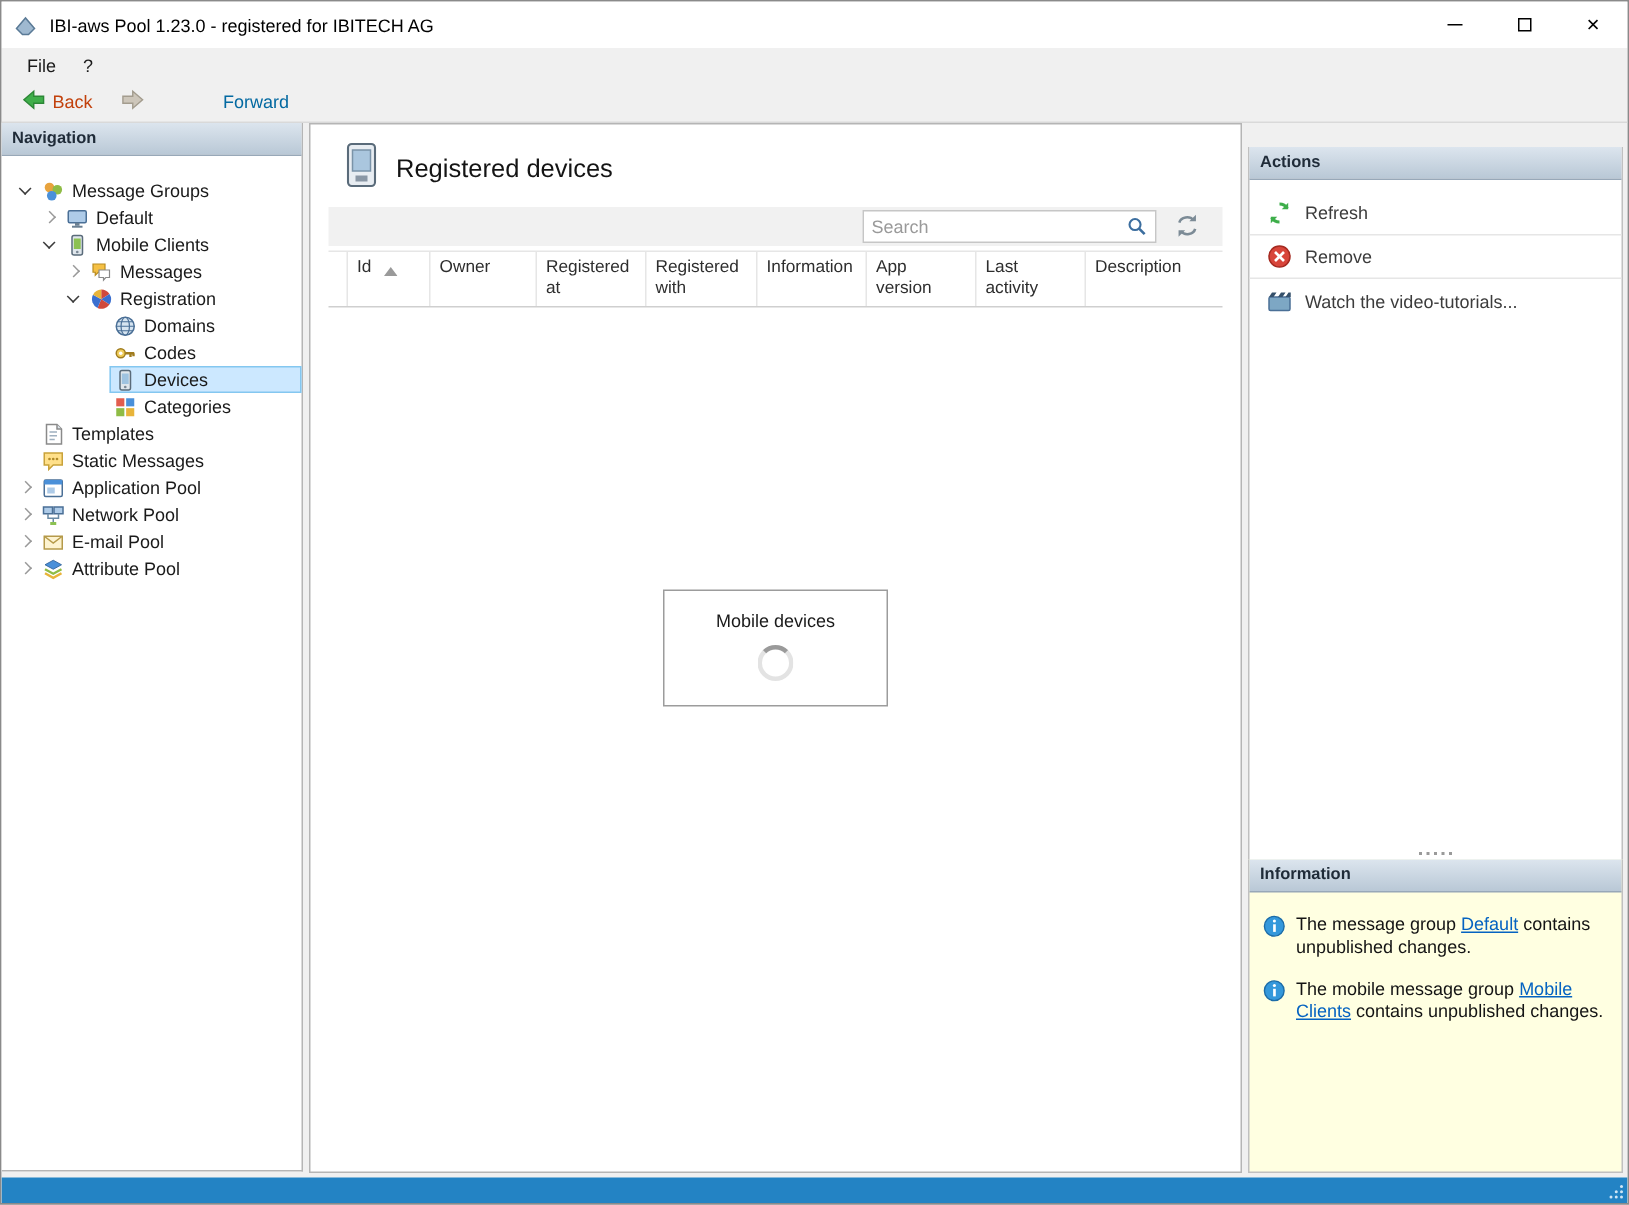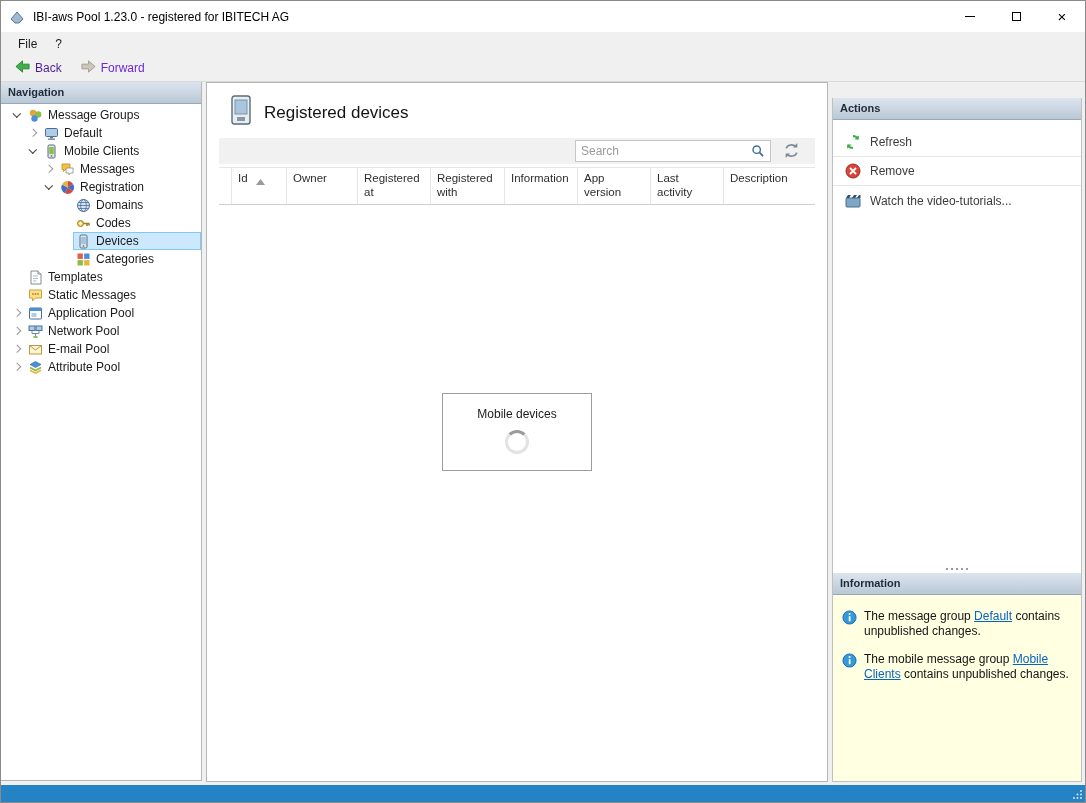--- a/index.html
+++ b/index.html
@@ -18,32 +18,32 @@
   .ico-max { width:9px; height:9px; border:1px solid #000; display:block; }
   .glyph-close { font-size:15px; line-height:1; color:#000; }
 
   
   .menubar { position:absolute; top:31px; left:0; right:0; height:23px; background:#f0f0f0;
              display:flex; align-items:center; padding-left:8px; }
   .menu-item { padding:3px 9px; }
   .toolbar { position:absolute; top:54px; left:0; right:0; height:27px; background:#f0f0f0;
              border-bottom:1px solid #d9d9d9; display:flex; align-items:center; padding-left:6px; gap:4px; }
   .tb-btn { display:flex; align-items:center; gap:4px; padding:3px 7px; }
-  .tb-btn .lbl { color:#4c1d95; }
-  .tb-btn.disabled .lbl { color:#6d28d9; }
+  .tb-btn .lbl { color:#c2410c; }
+  .tb-btn.disabled .lbl { color:#0369a1;margin-left:48px; }
 
   
   .workspace { position:absolute; top:81px; left:0; right:0; height:798px; background:#f0f0f0; }
   .panel-header { height:22px; background:linear-gradient(#dce5ee,#b9c8d6); border-bottom:1px solid #98a8b8;
                   font-weight:bold; font-size:11px; color:#1f2b38; padding:4px 7px; }
 
   
   .nav-panel { position:absolute; left:0; top:0; width:201px; height:699px; background:#fff;
                border-right:1px solid #b5b5b5; border-bottom:1px solid #b5b5b5; }
-  .tree { padding-top:2px; }
+  .tree { padding-top:14px; }
   .tree-row { height:18px; display:flex; align-items:center; }
   .tree-row.lvl0 { padding-left:8px; } .tree-row.lvl1 { padding-left:24px; }
   .tree-row.lvl2 { padding-left:40px; } .tree-row.lvl3 { padding-left:56px; }
   .chev { width:16px; height:18px; flex:none; display:flex; align-items:center; justify-content:center; }
   .chev i { display:block; width:5.5px; height:5.5px; border-right:1.4px solid #9a9a9a;
             border-bottom:1.4px solid #9a9a9a; transform:rotate(-45deg); }
   .chev.exp i { border-color:#3c3c3c; transform:rotate(45deg) translate(-1px,-1px); }
   .row-hl { display:flex; align-items:center; flex:1; height:18px; padding-left:2px;
             border:1px solid transparent; }
   .tree-row.selected .row-hl { background:#cce8ff; border-color:#84c7f0; }

